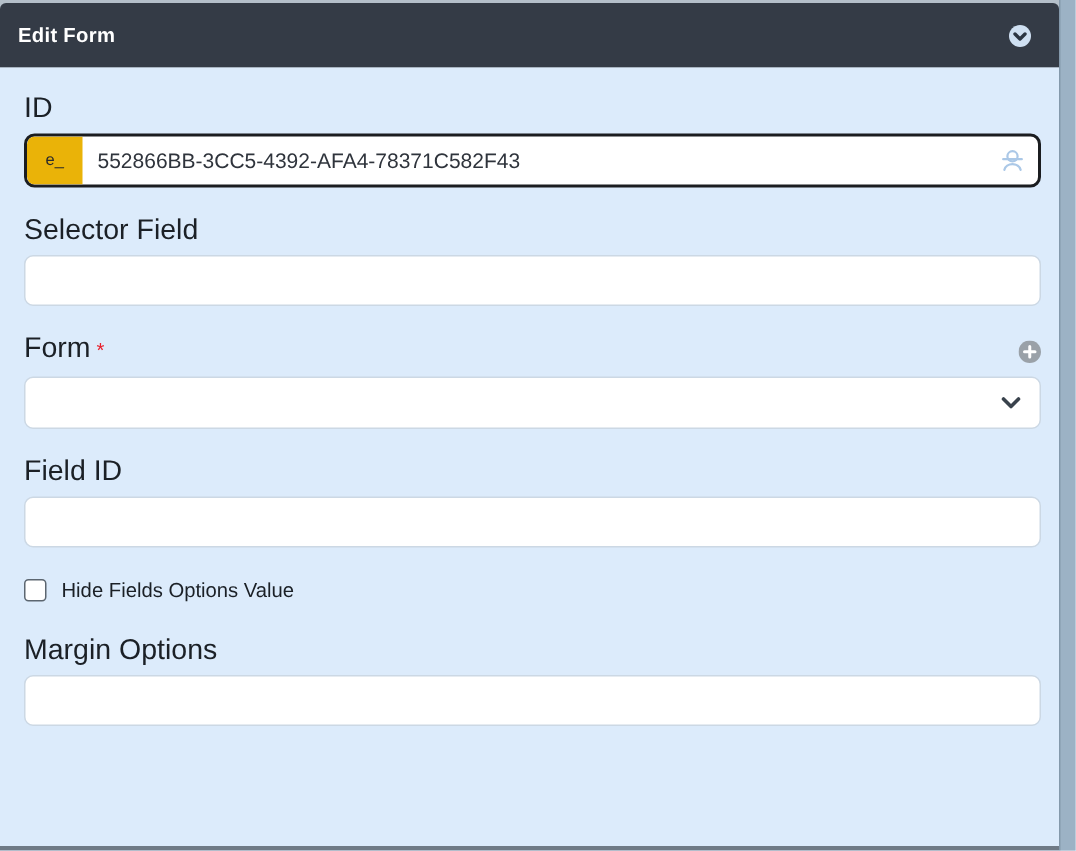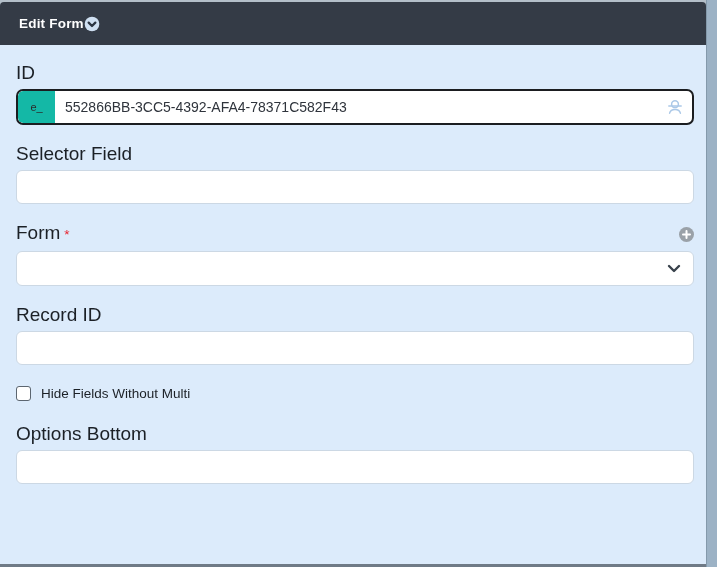--- a/index.html
+++ b/index.html
@@ -17,22 +17,22 @@
   .panel{
     position:absolute; left:0; top:0; width:706px; height:567px;
     display:flex; flex-direction:column;
     border-bottom:3px solid #6f7a86;
   }
   .panel-header{
     margin-top:2px;
     height:43px; flex:0 0 43px;
     background:#343b46;
     border-radius:4px 4px 0 0;
-    display:flex; align-items:center; 
-    padding:0 18px 0 19px;
+    display:flex; align-items:center; justify-content:space-between;
+    padding:0 18px 0 12px;
   }
   .panel-title{
     color:#ffffff; font-size:13.5px; font-weight:bold; letter-spacing:.2px;
   }
   .collapse-btn{
     background:none; border:none; cursor:pointer; display:flex; align-items:center; padding:0;
   }
   .panel-body{
     flex:1 1 auto;
     background:#dcebfb;
@@ -63,21 +63,21 @@
   .id-group{
     display:flex; align-items:stretch;
     height:36px; width:100%;
     background:#ffffff;
     border:2px solid #1b1d20; border-radius:7px;
     overflow:hidden;
     position:relative;
   }
   .id-prefix{
     flex:0 0 37px;
-    background:#14b8a6;
+    background:#eab308;
     border-radius:5px 0 0 5px;
     display:flex; align-items:center; justify-content:center;
     font-size:11px; color:#2b2b2b;
   }
   .id-input{
     flex:1 1 auto; border:none; outline:none;
     font-family:"Liberation Sans", sans-serif;
     font-size:14px; color:#2f343c;
     padding:0 30px 0 10px;
     background:transparent;
@@ -180,31 +180,31 @@
         </select>
         <span class="select-chevron">
           <svg width="14" height="10" viewBox="0 0 14 10">
             <path d="M2 2l5 5 5-5" stroke="#39424c" stroke-width="2.4" fill="none" stroke-linecap="round" stroke-linejoin="round"></path>
           </svg>
         </span>
       </div>
     </div>
 
     <div class="field-group">
-      <label class="field-label">Record ID</label>
+      <label class="field-label">Field ID</label>
       <input class="text-input" type="text" value="" style="">
     </div>
 
     <div class="check-row">
       <input type="checkbox" class="checkbox" style="">
-      <span class="check-label">Hide Fields Without Multi</span>
-    </div>
-
-
-    <div class="field-group">
-      <label class="field-label">Options Bottom</label>
+      <span class="check-label">Hide Fields Options Value</span>
+    </div>
+
+
+    <div class="field-group">
+      <label class="field-label">Margin Options</label>
       <input class="text-input" type="text" value="" style="">
     </div>
 
   </div>
 </div>
 
 <div class="side-strip"></div>
 
 </body></html>

